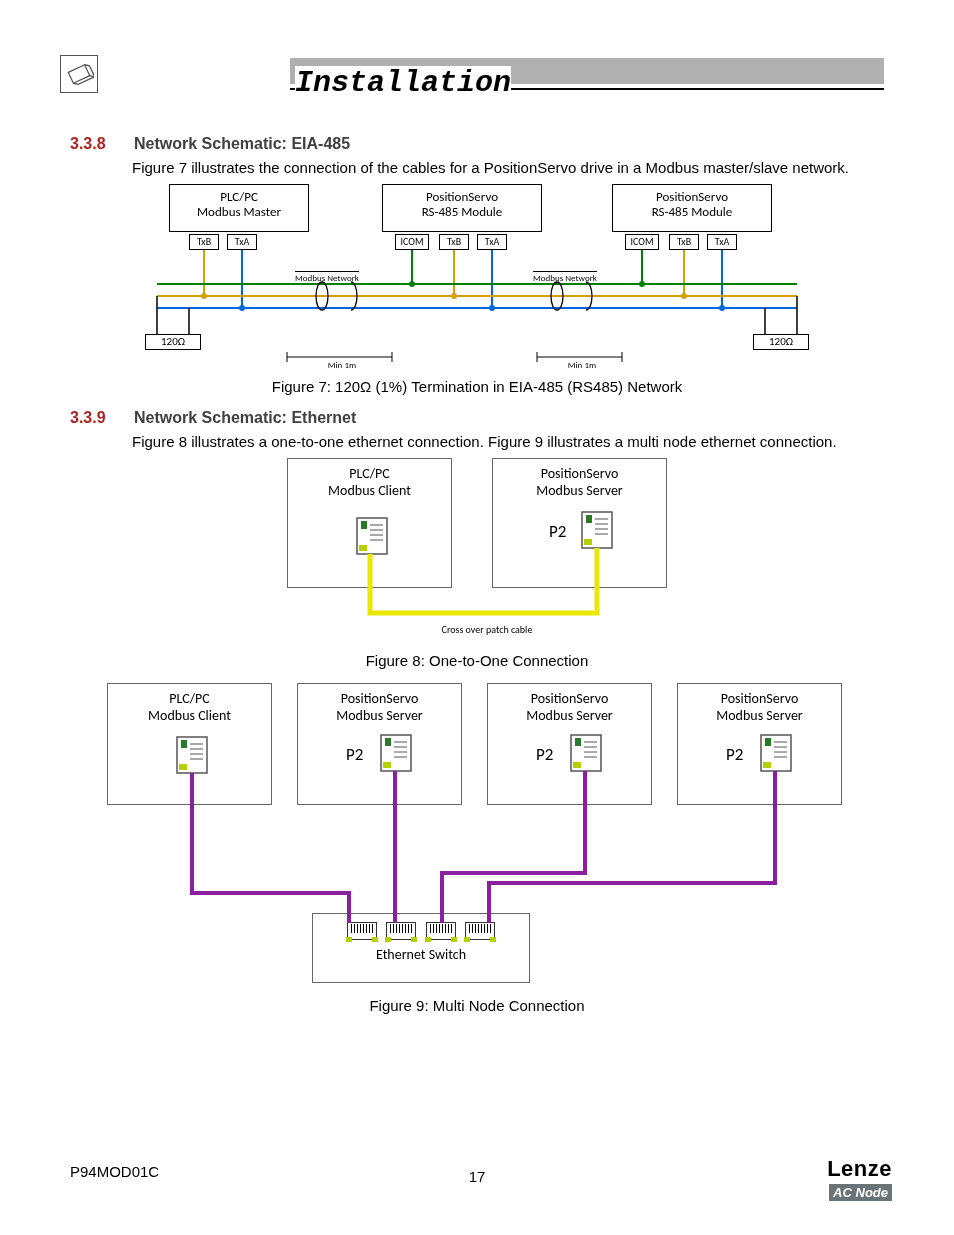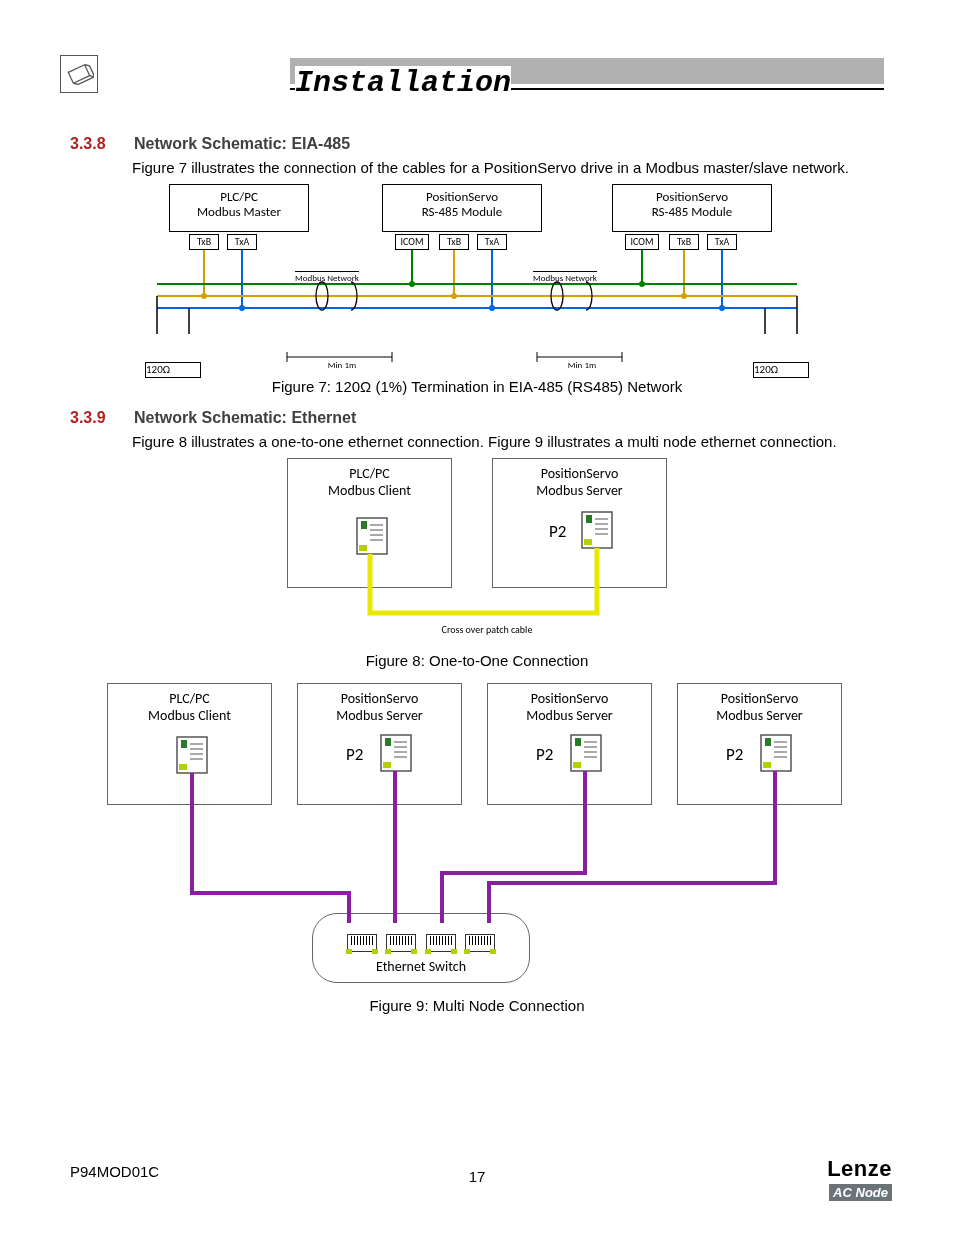--- a/index.html
+++ b/index.html
@@ -38,21 +38,21 @@
   .sec-row { display:flex; gap:16px; margin-bottom:6px; }
   .sec-num { color:#b22222; font-weight:bold; font-size:16px; min-width:48px; }
   .sec-title { color:#404040; font-weight:bold; font-size:16px; }
   .body-text { font-size:15px; margin-left:62px; margin-bottom:8px; color:#000; font-family:"Helvetica Neue",Arial,sans-serif; }
   .caption { font-size:15px; text-align:center; margin:4px 0 14px 0; color:#000; font-family:"Helvetica Neue",Arial,sans-serif;}
 
   
   .fig7 { position:relative; width:680px; height:190px; margin:6px auto 2px auto; }
   .devbox7 { position:absolute; border:1.5px solid #000; text-align:center; font-family:Calibri,Arial; font-size:13px; padding-top:4px; background:#fff;}
   .pin { position:absolute; border:1px solid #000; background:#fff; font-size:10px; font-family:Calibri,Arial; text-align:center; }
-  .termbox { position:absolute; border:1.5px solid #000; font-size:11px; font-family:Calibri,Arial; text-align:left; background:#fff;margin-top:28px; }
+  .termbox { position:absolute; border:1.5px solid #000; font-size:11px; font-family:Calibri,Arial; text-align:center; background:#fff; }
   .mnlabel { position:absolute; font-size:9px; font-family:Calibri,Arial; border-top:1px solid #000; text-align:center; }
   .min1m { position:absolute; font-size:9px; font-family:Calibri,Arial; text-align:center; }
 
   
   .fig8 { position:relative; width:420px; height:190px; margin:8px auto 2px auto; }
   .devbox { position:absolute; border:1.5px solid #666; background:#fff; text-align:center; font-family:Calibri,Arial; font-size:14px; }
   .devhead { padding:6px 0 4px 0; }
   .p2label { position:absolute; font-family:Calibri,Arial; font-size:17px; }
 
   
@@ -290,21 +290,21 @@
             <g stroke="#555">
               <line x1="14" y1="8" x2="27" y2="8"></line>
               <line x1="14" y1="13" x2="27" y2="13"></line>
               <line x1="14" y1="18" x2="27" y2="18"></line>
               <line x1="14" y1="23" x2="27" y2="23"></line>
             </g>
             <rect x="3" y="28" width="8" height="6" fill="#b5d000"></rect>
           </svg>
       </div>
 
-      <div class="switchbox" style="left:215px; top:230px; width:218px; height:70px; padding-top:20px;border-radius:25px;">
+      <div class="switchbox" style="left:215px; top:230px; width:218px; height:70px; padding-top:8px;">
         <span class="swport"></span>
         <span class="swport"></span>
         <span class="swport"></span>
         <span class="swport"></span>
         <div class="swlabel">Ethernet Switch</div>
       </div>
 
       <svg style="position:absolute; left:0; top:0;" width="760" height="310">
         <g fill="none" stroke="#8a1fa0" stroke-width="4">
           <path d="M95 90 L95 210 L252 210 L252 240"></path>

